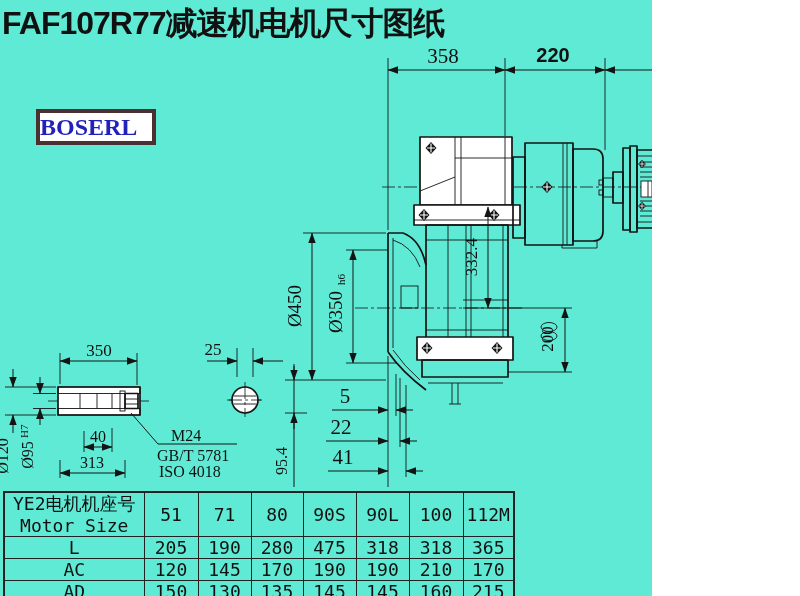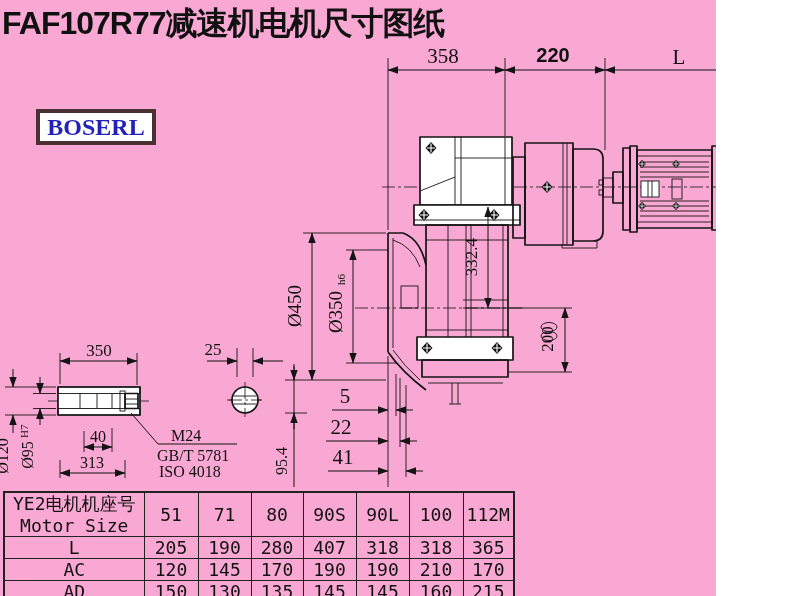--- a/index.html
+++ b/index.html
@@ -1,22 +1,22 @@
 <!DOCTYPE html>
 <html><head>
 <meta charset="utf-8">
 <style>
   html,body{margin:0;padding:0;background:#fff;}
-  .screen{position:relative;width:716px;height:596px;background:#f9a8d4;overflow:hidden;
+  .screen{position:relative;width:652px;height:596px;background:#5eead4;overflow:hidden;
           font-family:"Liberation Sans",sans-serif;}
   .title{position:absolute;left:2px;top:2px;margin:0;font-size:32px;font-weight:bold;
          color:#111;letter-spacing:-1px;white-space:nowrap;}
   .logo{position:absolute;left:36px;top:109px;width:112px;height:28px;border:4px solid #4a3030;
         background:#fff;color:#2222bb;font-family:"Liberation Serif",serif;font-weight:bold;
-        font-size:24px;line-height:28px;text-align:center;letter-spacing:0;}
+        font-size:24px;line-height:28px;letter-spacing:0;}
   svg{position:absolute;left:0;top:0;}
   .ln{stroke:#141414;stroke-width:1.7;fill:none;stroke-linejoin:round;}
   .tn{stroke:#141414;stroke-width:0.9;fill:none;}
   .dm{stroke:#141414;stroke-width:1;fill:none;}
   .cl{stroke:#141414;stroke-width:0.8;fill:none;stroke-dasharray:13 3 3 3;}
   .whitefill{fill:#fff;}
   text{fill:#111;}
   .ts{font-family:"Liberation Serif",serif;font-size:21px;}
   .ts19{font-family:"Liberation Serif",serif;font-size:19px;}
   .ts17{font-family:"Liberation Serif",serif;font-size:17px;}
@@ -315,21 +315,21 @@
       <td>90S</td>
       <td>90L</td>
       <td>100</td>
       <td>112M</td>
     </tr>
     <tr class="dr">
       <td>L</td>
       <td>205</td>
       <td>190</td>
       <td>280</td>
-      <td>407</td>
+      <td>475</td>
       <td>318</td>
       <td>318</td>
       <td>365</td>
     </tr>
     <tr class="dr">
       <td>AC</td>
       <td>120</td>
       <td>145</td>
       <td>170</td>
       <td>190</td>

